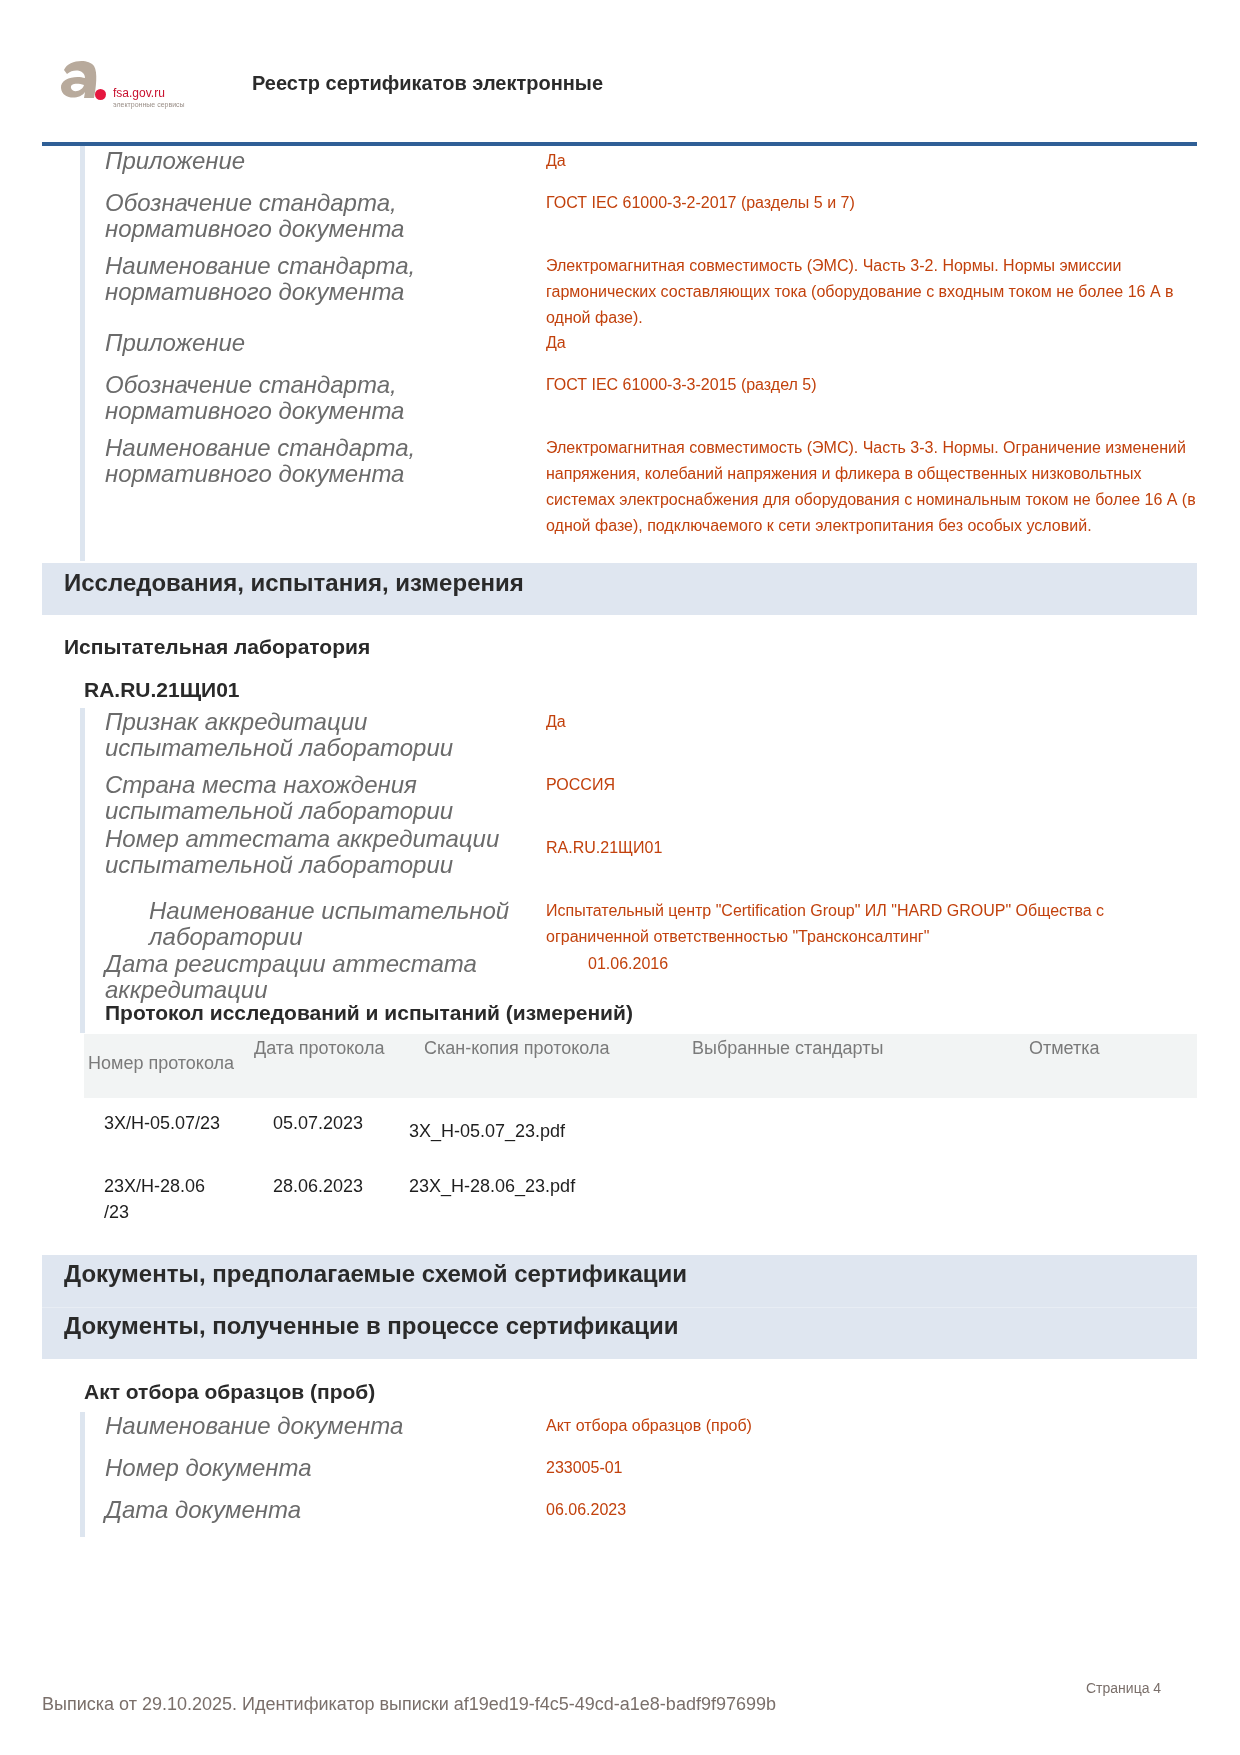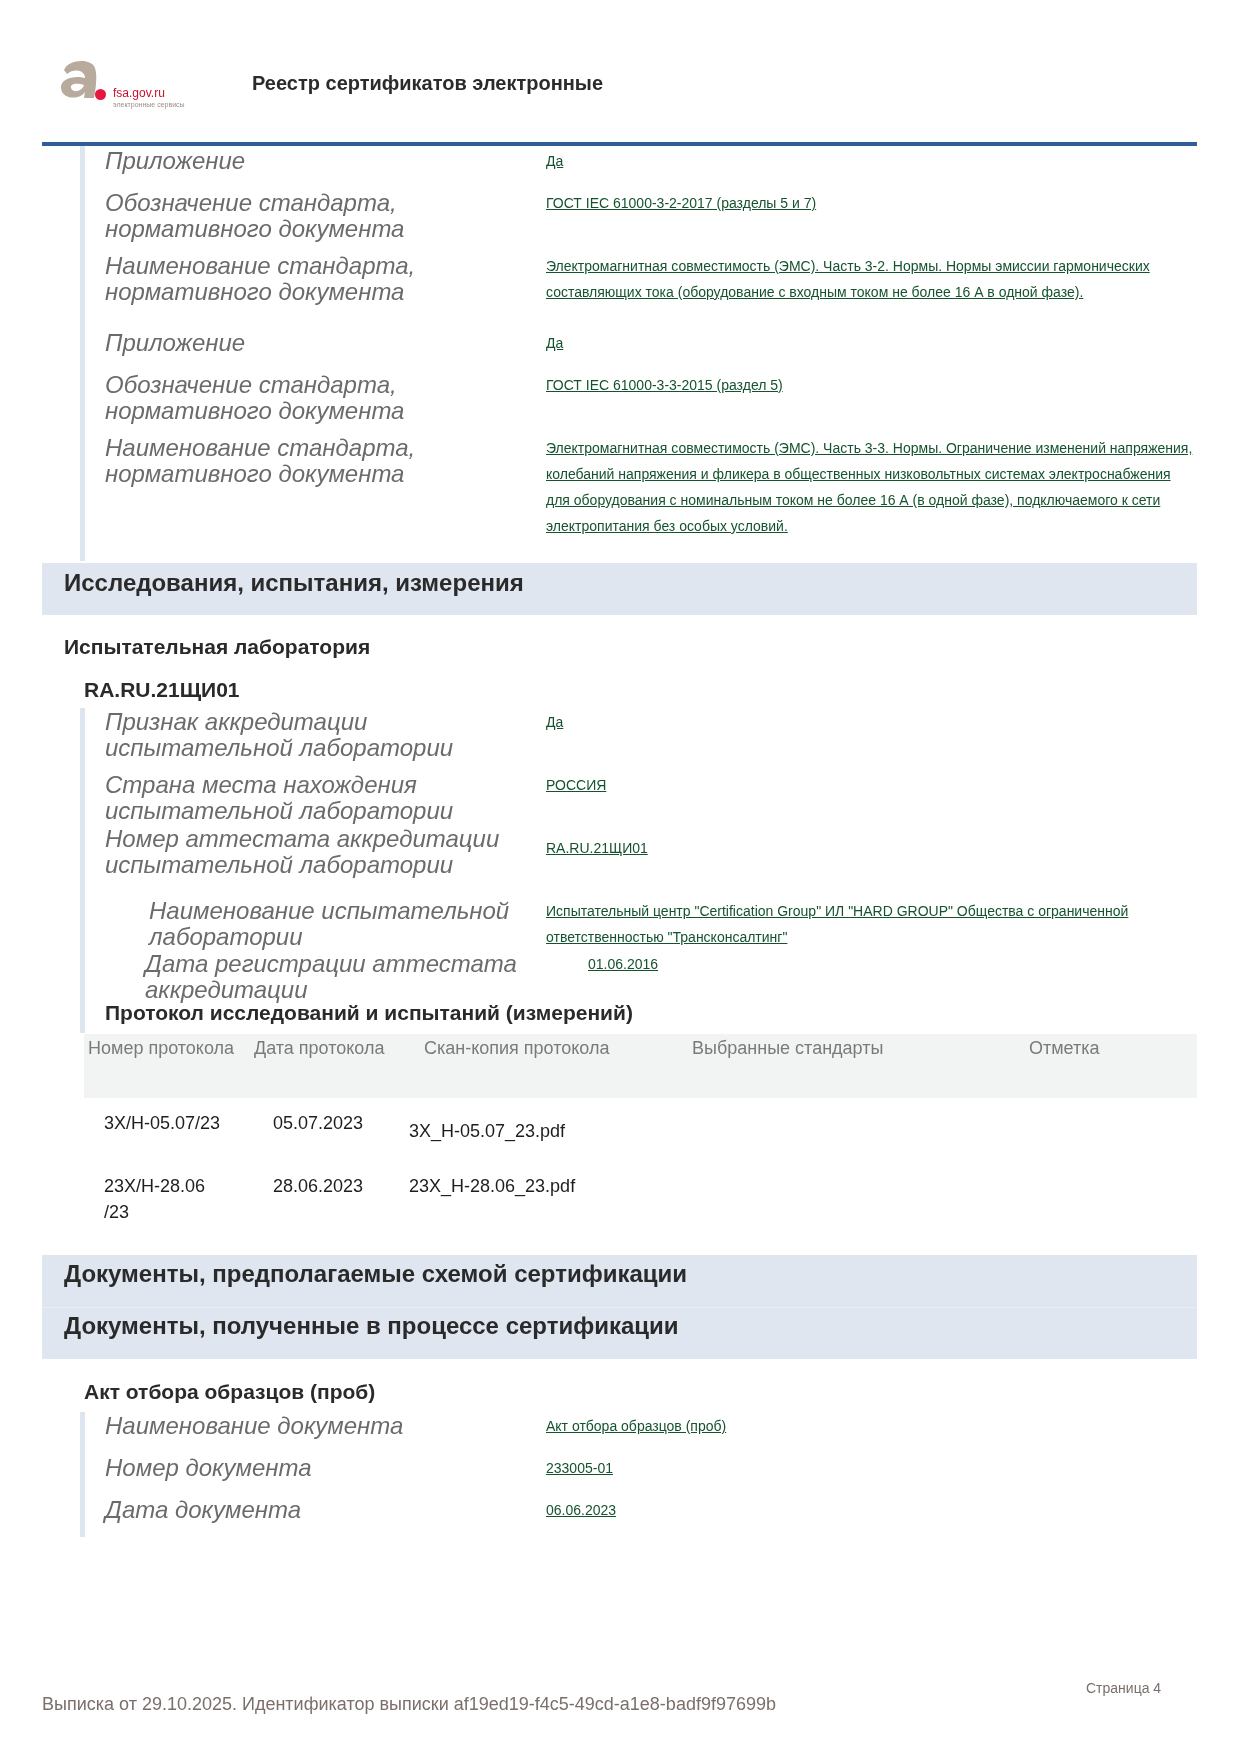--- a/index.html
+++ b/index.html
@@ -12,21 +12,21 @@
   .logo-mark { position: absolute; left: 0; top: 0; }
   .logo-dot { position: absolute; left: 37px; top: 31px; width: 11px; height: 11px; border-radius: 50%; background: #e5173f; }
   .logo-site { position: absolute; left: 55px; top: 28px; font-size: 12px; color: #c8102e; white-space: nowrap; }
   .logo-sub { position: absolute; left: 55px; top: 43px; font-size: 7px; color: #9a8f88; white-space: nowrap; }
   .app-title { left: 252px; top: 72px; font-size: 20px; font-weight: bold; color: #2b2b2b; }
   .header-rule { left: 42px; top: 142px; width: 1155px; height: 4px; background: #2f5f96; }
 
   
   .kv-bar { position: absolute; left: 80px; width: 5px; background: #dde5ef; }
   .k { position: absolute; left: 105px; width: 430px; font-size: 24px; line-height: 26px; color: #6b6b6b; font-style: italic; }
-  .v { position: absolute; left: 546px; width: 650px; font-size: 14px; line-height: 26px; color: #14532d; text-decoration: underline; }
+  .v { position: absolute; left: 546px; width: 650px; font-size: 16px; line-height: 26px; color: #c2410c; }
 
   
   .band { position: absolute; left: 42px; width: 1155px; background: #dfe6f0; }
   .band-title { position: absolute; left: 64px; font-size: 24px; font-weight: bold; color: #2a2a2a; white-space: nowrap; }
   .sub-title { position: absolute; font-size: 21px; font-weight: bold; color: #2a2a2a; white-space: nowrap; }
 
   
   .tbl-head { position: absolute; left: 84px; top: 1034px; width: 1113px; height: 64px; background: #f2f4f4; }
   .th { position: absolute; top: 1038px; font-size: 18px; color: #7a7a7a; white-space: nowrap; }
   .td { position: absolute; font-size: 18px; line-height: 26px; color: #1e1e1e; white-space: nowrap; }
@@ -95,29 +95,29 @@
 </div>
 <div>
   <div class="k" style="top:788px;margin-top:38px;">Номер аттестата аккредитации испытательной лаборатории</div>
   <div class="v" style="top:835px;">RA.RU.21ЩИ01</div>
 </div>
 <div>
   <div class="k" style="top:898px;margin-left:44px;">Наименование испытательной лаборатории</div>
   <div class="v" style="top:898px;">Испытательный центр "Certification Group" ИЛ "HARD GROUP" Общества с ограниченной ответственностью "Трансконсалтинг"</div>
 </div>
 <div>
-  <div class="k" style="top:951px;margin-left:40px;">Дата регистрации аттестата аккредитации</div>
+  <div class="k" style="top:951px;">Дата регистрации аттестата аккредитации</div>
   <div class="v" style="top:951px;margin-left:42px;">01.06.2016</div>
 </div>
 
 <div class="sub-title" style="left:105px;top:1001px;">Протокол исследований и испытаний (измерений)</div>
 
 <div>
   <div class="tbl-head"></div>
-  <div class="th" style="left:88px;">Номер протокола</div>
+  <div class="th" style="left:88px;margin-top:15px;">Номер протокола</div>
   <div class="th" style="left:254px;">Дата протокола</div>
   <div class="th" style="left:424px;">Скан-копия протокола</div>
   <div class="th" style="left:692px;">Выбранные стандарты</div>
   <div class="th" style="left:1029px;">Отметка</div>
 
   <div>
     <div class="td" style="left:104px;top:1110px;">3Х/Н-05.07/23</div>
     <div class="td" style="left:273px;top:1110px;">05.07.2023</div>
     <div class="td" style="left:409px;top:1110px;margin-top:8px;">3Х_Н-05.07_23.pdf</div>
   </div>

